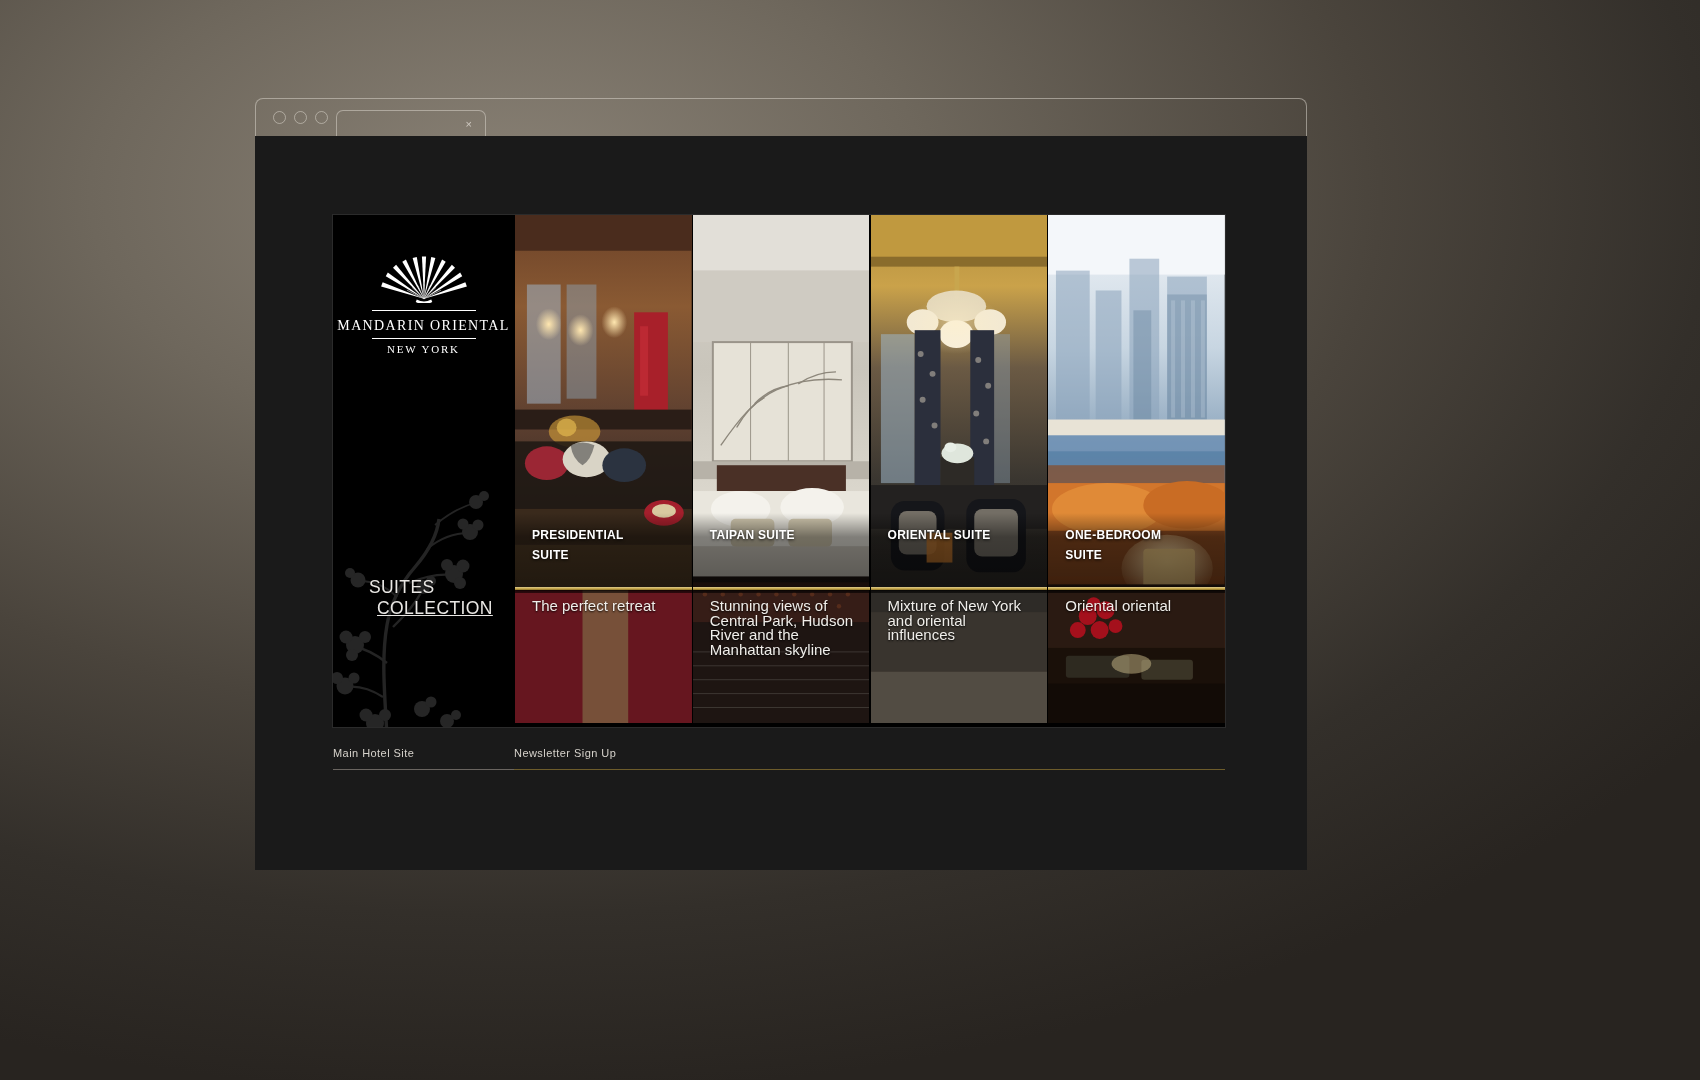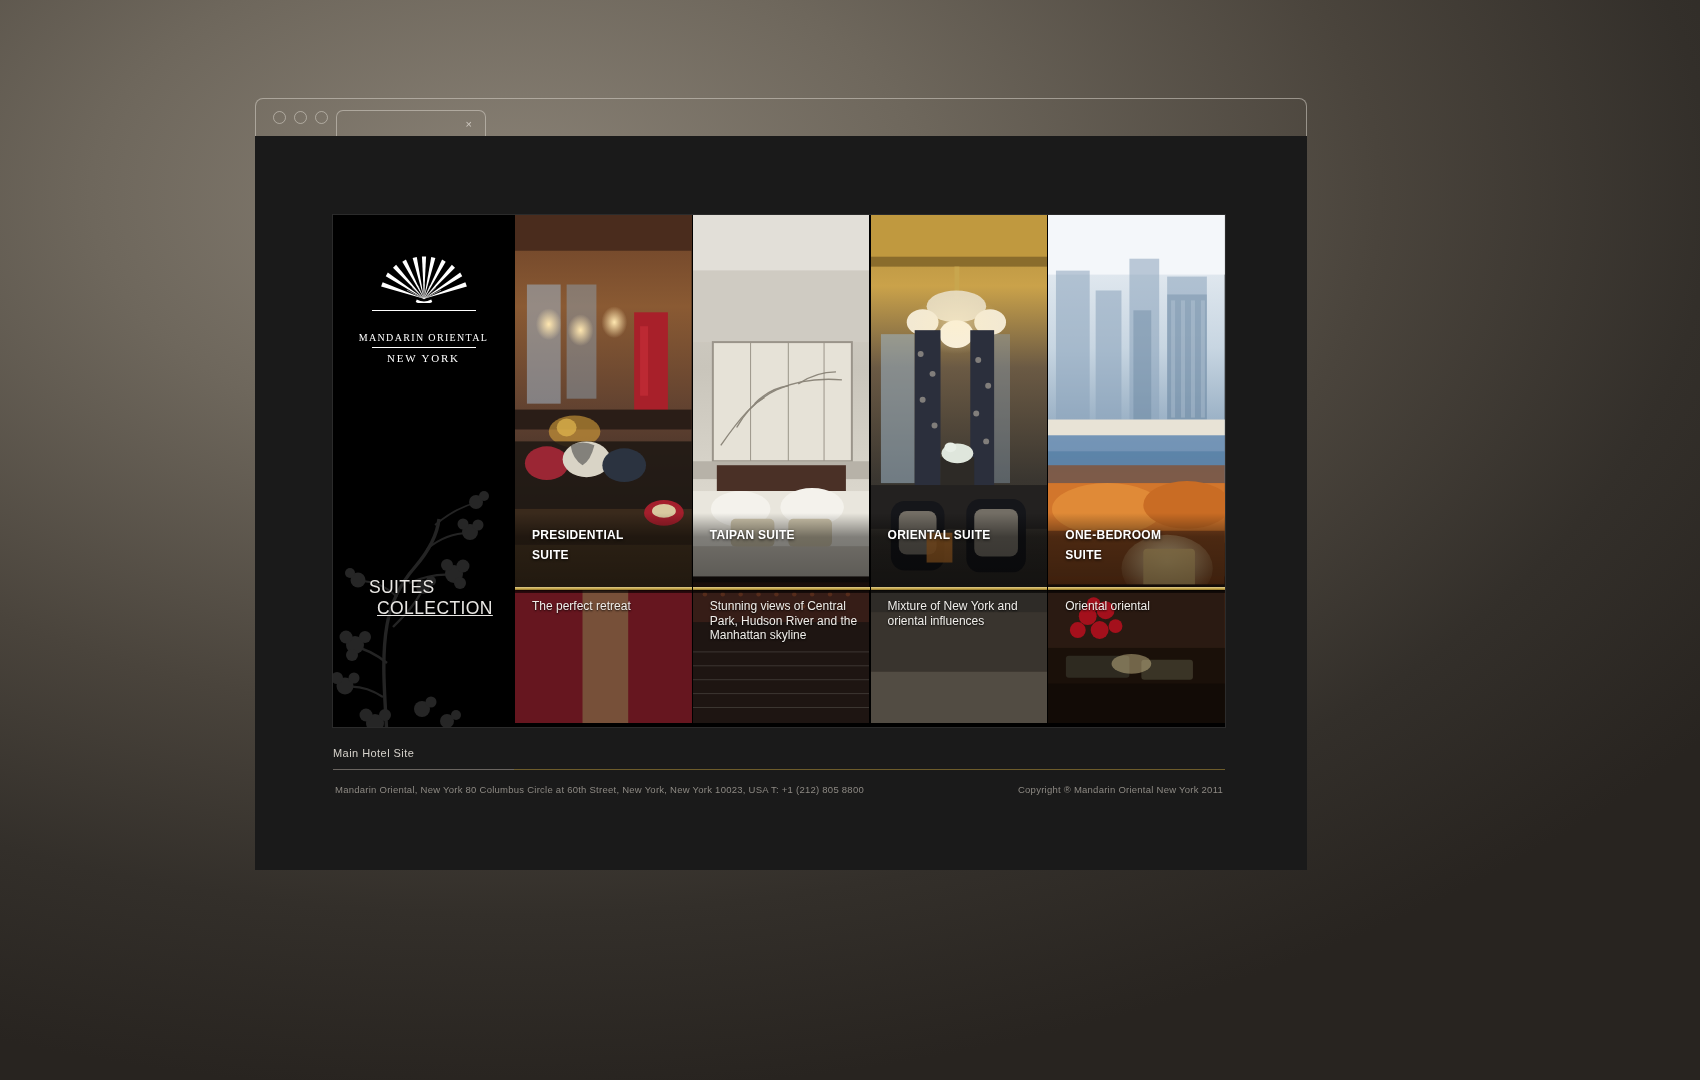--- a/index.html
+++ b/index.html
@@ -83,21 +83,21 @@
   }
   .blossom { position: absolute; left: -6px; bottom: -10px; width: 190px; height: 340px; opacity: 1; }
   .logo-wrap {
     position: absolute; left: 0; top: 26px; width: 100%;
     display: flex; flex-direction: column; align-items: center;
   }
   .fan { width: 104px; height: 62px; }
   .logo-rule { width: 104px; height: 1px; background: #fff; margin-top: 7px; }
   .logo-name {
     color: #ffffff; font-family: "Liberation Serif", serif;
-    font-size: 10px; letter-spacing: 1.35px; margin-top: 21px;
+    font-size: 14px; letter-spacing: 1.35px; margin-top: 7px;
     white-space: nowrap;
   }
   .logo-rule2 { width: 104px; height: 1px; background: #fff; margin-top: 4px; }
   .logo-city {
     color: #ffffff; font-family: "Liberation Serif", serif;
     font-size: 11px; letter-spacing: 1.8px; margin-top: 4px;
   }
   .brand-title {
     position: absolute; left: 36px; top: 318px;
     color: #e9e7e4;
@@ -127,21 +127,21 @@
     text-shadow: 0 1px 3px rgba(0,0,0,0.85);
   }
   .card .gold {
     position: absolute; left: 0; right: 0; top: 372px; height: 3px;
     background: linear-gradient(to bottom,#dccb8e 0%,#c9ab52 50%,#8e7326 100%);
     box-shadow: 0 1px 2px rgba(0,0,0,0.7);
   }
   .card .desc {
     position: absolute; left: 17px; right: 12px; top: 384px;
     color: #f0eeea;
-    font-size: 12px; line-height: 14.5px; font-weight: 400;
+    font-size: 15px; line-height: 14.5px; font-weight: 400;
     text-shadow: 0 1px 2px rgba(0,0,0,0.9);
   }
   .scrim {
     position: absolute; left: 0; right: 0; top: 298px; height: 80px;
     background: linear-gradient(to bottom, rgba(0,0,0,0) 0%, rgba(0,0,0,0.45) 30%, rgba(0,0,0,0.58) 100%);
   }
 
   
   .footer { position: absolute; left: 78px; top: 600px; width: 892px; }
   .footer-links { display: flex; height: 33px; align-items: center; }
@@ -515,26 +515,25 @@
           <div class="desc">Oriental oriental</div>
         </div>
 
       </div>
 
       <div class="footer">
         <div class="footer-links">
           <div class="f-col a">
             <span class="f-link">Main Hotel Site</span>
           </div>
+          <div class="f-col b">
+            <span class="f-link">Newsletter Sign Up</span>
+          </div>
         </div>
         <div class="rule-row">
           <div class="rule-a"></div>
           <div class="rule-b"></div>
         </div>
-        <div class="legal">
-          <span>Mandarin Oriental, New York 80 Columbus Circle at 60th Street, New York, New York 10023, USA   T: +1 (212) 805 8800</span>
-          <span>Copyright ® Mandarin Oriental New York 2011</span>
-        </div>
       </div>
 
     </div>
   </div>
 </div>
 
 </body></html>

